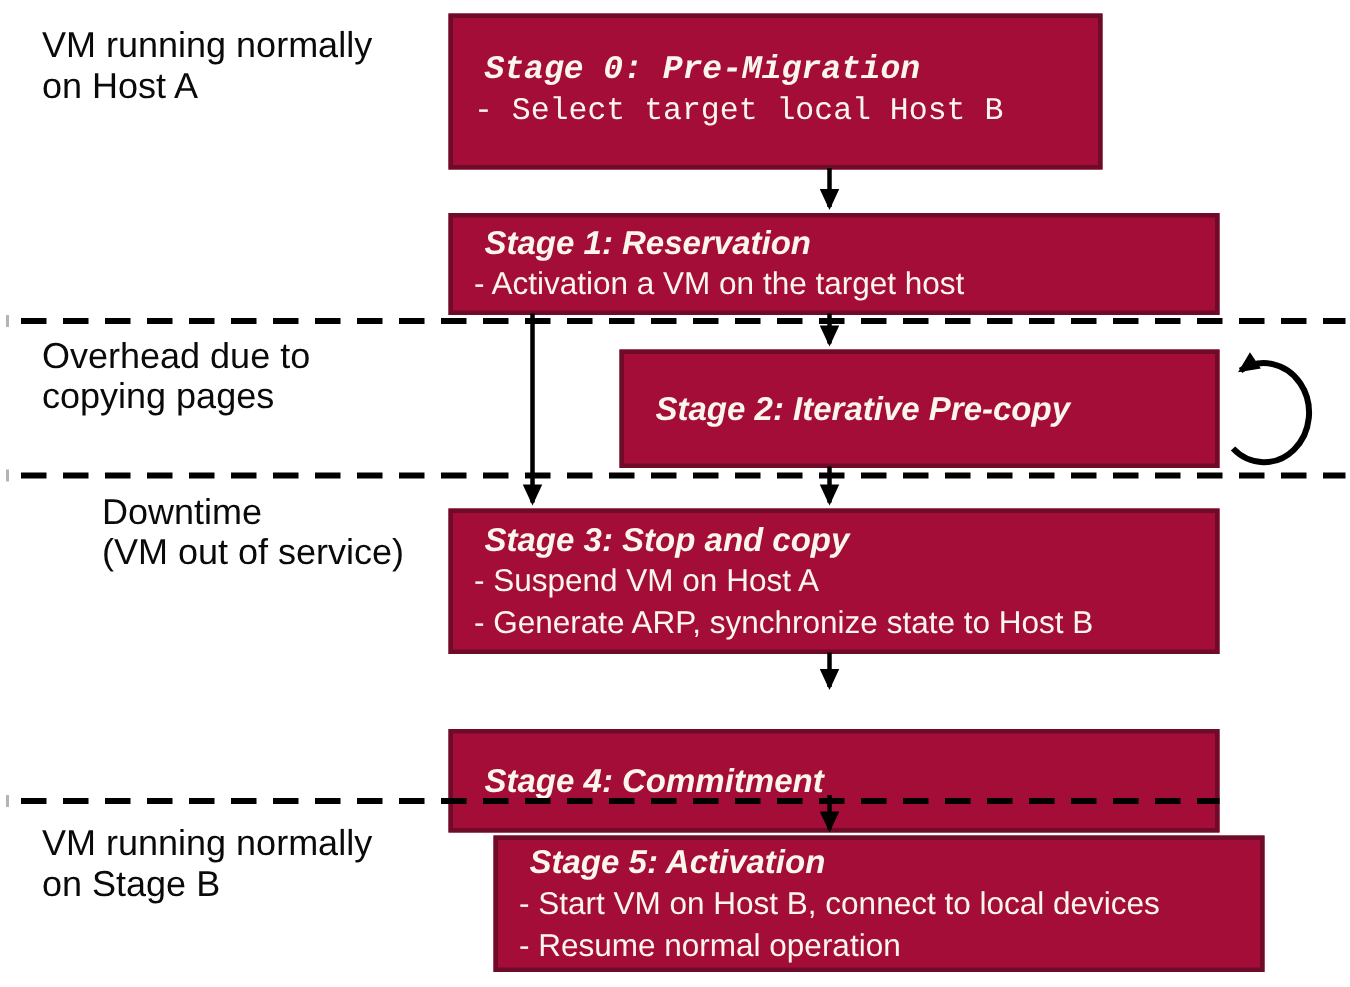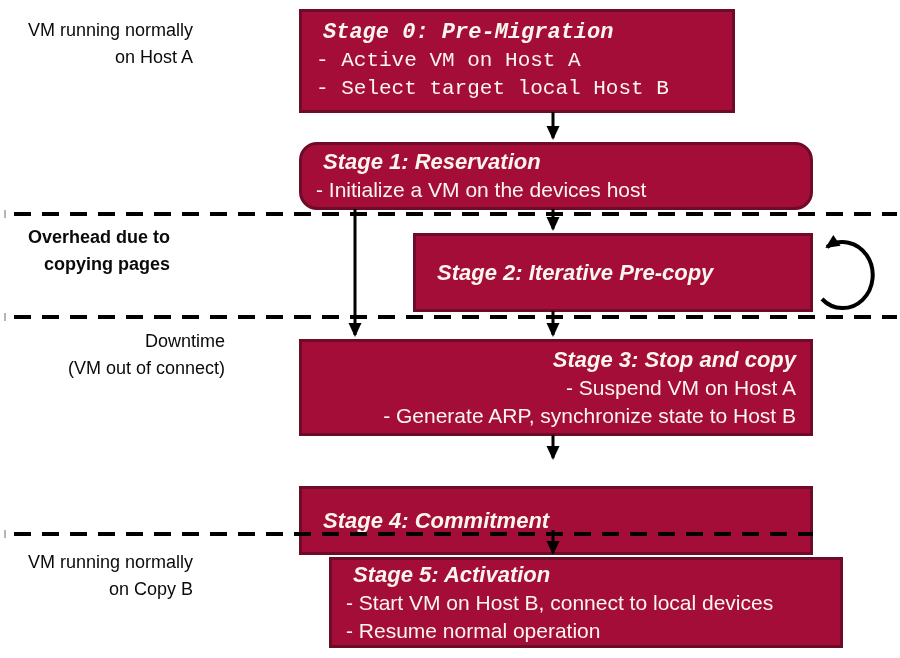--- a/index.html
+++ b/index.html
@@ -6,24 +6,23 @@
   .canvas{
     position:relative;
     width:900px;height:658px;
     background:#ffffff;
     font-family:"Liberation Sans", sans-serif;
     overflow:hidden;
   }
   .side-label{
     position:absolute;
     color:#0a0a0a;
-    font-size:18px;
+    font-size:24px;
     line-height:27px;
     white-space:nowrap;
-    text-align:right;
   }
   .stage-box{
     position:absolute;
     box-sizing:border-box;
     background:#A50D39;
     border:3px solid #6E0B29;
     color:#FBF6EC;
     display:flex;
     flex-direction:column;
     justify-content:center;
@@ -39,62 +38,61 @@
     white-space:nowrap;
   }
   .stage-bullet{ white-space:nowrap; }
   .overlay{
     position:absolute;
     left:0;top:0;width:900px;height:658px;
     pointer-events:none;
   }
   
   #box-s0{left:299px;top:9px;width:436px;height:104px;font-family:Liberation Mono, monospace;}
-  #box-s1{left:299px;top:142px;width:514px;height:68px;border-radius:18px;}
+  #box-s1{left:299px;top:142px;width:514px;height:68px;}
   #box-s2{left:413px;top:233px;width:400px;height:79px;gap:44px;}
-  #box-s3{left:299px;top:339px;width:514px;height:97px;align-items:flex-end;}
+  #box-s3{left:299px;top:339px;width:514px;height:97px;}
   #box-s4{left:299px;top:462px;width:514px;height:69px;margin-top:24px;}
   #box-s5{left:299px;top:557px;width:514px;height:91px;margin-left:30px;}
   
   #lbl-0{left:28px;top:17px;}
-  #lbl-1{left:28px;top:224px;font-weight:bold;}
+  #lbl-1{left:28px;top:224px;}
   #lbl-2{left:28px;top:328px;margin-left:40px;}
   #lbl-3{left:28px;top:549px;}
 </style>
 </head>
 <body>
 
 <div class="canvas">
 
   <div class="side-label" id="lbl-0">
     <div>VM running normally</div>
     <div>on Host A</div>
   </div>
   <div class="side-label" id="lbl-1">
     <div>Overhead due to</div>
     <div>copying pages</div>
   </div>
   <div class="side-label" id="lbl-2">
     <div>Downtime</div>
-    <div>(VM out of connect)</div>
+    <div>(VM out of service)</div>
   </div>
   <div class="side-label" id="lbl-3">
     <div>VM running normally</div>
-    <div>on Copy B</div>
+    <div>on Stage B</div>
   </div>
 
   <div class="stage-box" id="box-s0">
     <div class="stage-title">Stage 0: Pre-Migration</div>
-    <div class="stage-bullet">- Active VM on Host A</div>
     <div class="stage-bullet">- Select target local Host B</div>
   </div>
 
   <div class="stage-box" id="box-s1">
     <div class="stage-title">Stage 1: Reservation</div>
-    <div class="stage-bullet">- Initialize a VM on the devices host</div>
+    <div class="stage-bullet">- Activation a VM on the target host</div>
   </div>
 
   <div class="stage-box" id="box-s2">
     <div class="stage-title">Stage 2: Iterative Pre-copy</div>
   </div>
 
   <div class="stage-box" id="box-s3">
     <div class="stage-title">Stage 3: Stop and copy</div>
     <div class="stage-bullet">- Suspend VM on Host A</div>
     <div class="stage-bullet">- Generate ARP, synchronize state to Host B</div>

